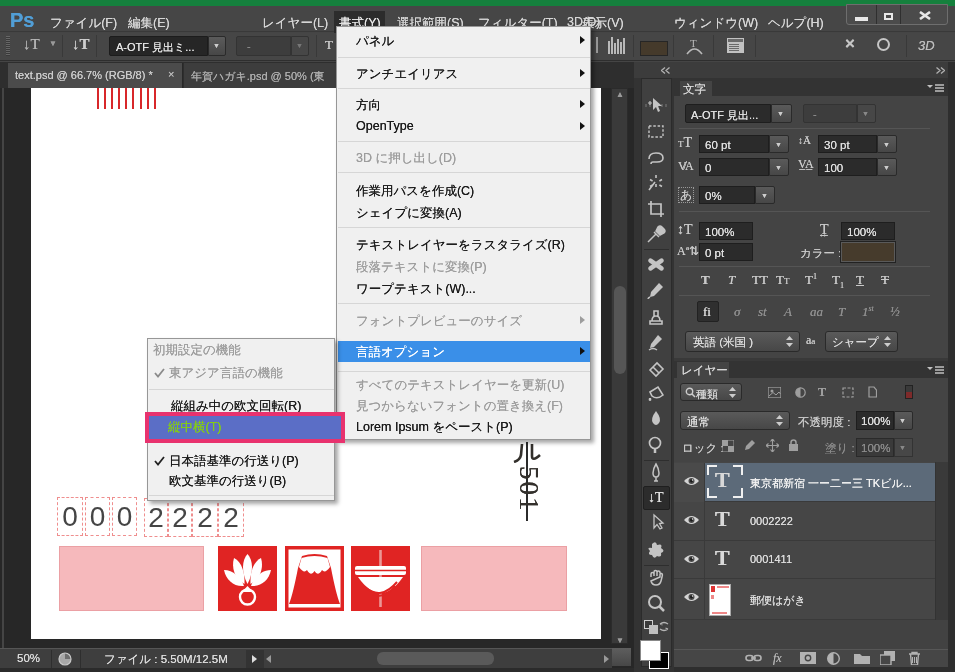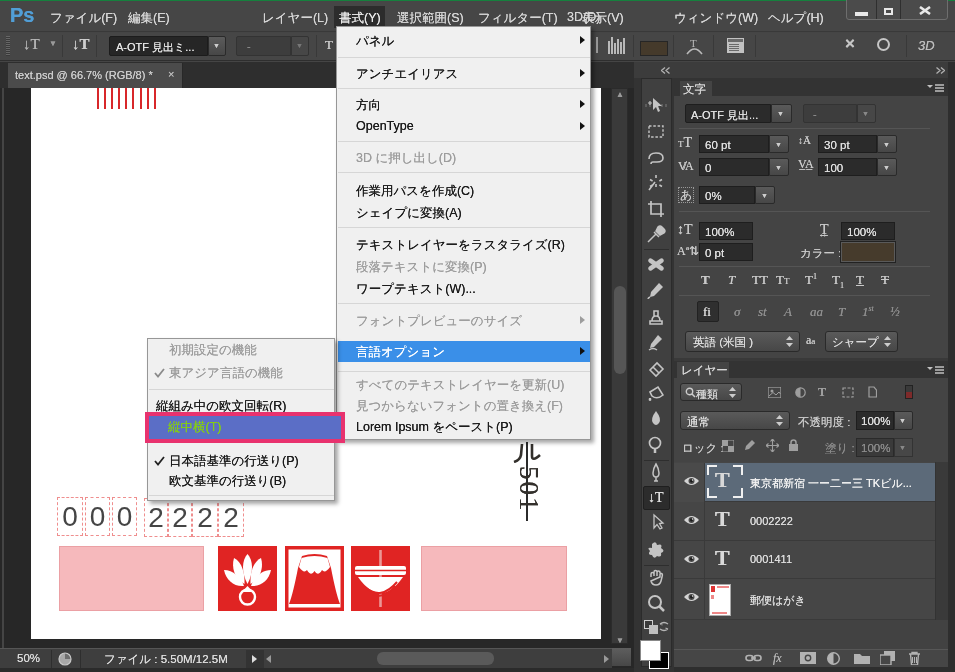--- a/index.html
+++ b/index.html
@@ -9,21 +9,21 @@
   .tx { position:absolute; white-space:nowrap; text-shadow:0 0 0.45px currentColor; }
   svg { display:block; }
   .arr { position:absolute; width:0; height:0; }
   .ar-r { border-top:4px solid transparent; border-bottom:4px solid transparent; border-left:5px solid #222; }
   .ar-l { border-top:4px solid transparent; border-bottom:4px solid transparent; border-right:5px solid #222; }
 </style>
 </head>
 <body>
 <div class="ab" style="left:0;top:0;width:955px;height:672px;background:#454545;overflow:hidden;">
 
-  <div class="ab" id="menubar" style="left:0;top:0;width:955px;height:32px;background:#464646;border-top:1px solid #15803d;border-bottom:1px solid #393939;">
+  <div class="ab" id="menubar" style="left:0;top:0;width:955px;height:32px;background:#464646;border-top:6px solid #15803d;border-bottom:1px solid #393939;">
     <div class="tx" style="left:10px;top:3px;font-size:20px;font-weight:bold;color:#519ed6;letter-spacing:0px;">Ps</div>
     <div class="tx" style="left:50px;top:9px;font-size:12.5px;color:#d6d6d6;">ファイル(F)</div>
     <div class="tx" style="left:128px;top:9px;font-size:12.5px;color:#d6d6d6;">編集(E)</div>
     <div class="tx" style="left:186px;top:9px;font-size:12.5px;color:#d6d6d6;margin-top:28px;">イメージ(I)</div>
     <div class="tx" style="left:262px;top:9px;font-size:12.5px;color:#d6d6d6;">レイヤー(L)</div>
     <div class="ab" style="left:334px;top:5px;width:51px;height:22px;background:#2c2c2c;"></div>
     <div class="tx" style="left:339px;top:9px;font-size:12.5px;color:#e8e8e8;">書式(Y)</div>
     <div class="tx" style="left:397px;top:9px;font-size:12.5px;color:#d6d6d6;">選択範囲(S)</div>
     <div class="tx" style="left:478px;top:9px;font-size:12.5px;color:#d6d6d6;">フィルター(T)</div>
     <div class="tx" style="left:567px;top:9px;font-size:12.5px;color:#d6d6d6;">3D(D)</div>
@@ -106,20 +106,23 @@
     <div class="tx" style="left:845px;top:1px;font-size:17px;color:#c6c6c6;font-weight:bold;">×</div>
     <div class="ab" style="left:877px;top:5px;width:13px;height:13px;border:2px solid #c6c6c6;border-radius:50%;"></div>
     <div class="ab" style="left:906px;top:2px;width:1px;height:22px;background:#393939;"></div>
     <div class="tx" style="left:918px;top:5px;font-size:13px;color:#bcbcbc;font-weight:normal;font-style:italic;">3D</div>
   </div>
 
   <div class="ab" id="tabbar" style="left:0;top:62px;width:641px;height:26px;background:#2e2e2e;">
     <div class="ab" style="left:8px;top:1px;width:175px;height:25px;background:#4b4b4b;border-right:1px solid #282828;">
       <div class="tx" style="left:7px;top:6px;font-size:11px;color:#ccc;">text.psd @ 66.7% (RGB/8) *</div>
       <div class="tx" style="left:160px;top:5px;font-size:11px;color:#bbb;">×</div>
+    </div>
+    <div class="ab" style="left:184px;top:1px;width:220px;height:25px;background:#3d3d3d;border-right:1px solid #282828;">
+      <div class="tx" style="left:7px;top:6px;font-size:11px;color:#adadad;">年賀ハガキ.psd @ 50% (東</div>
     </div>
   </div>
 
   <div class="ab" id="canvas" style="left:0;top:88px;width:634px;height:584px;background:#272727;">
 
     <div class="ab" style="left:2px;top:0;width:2px;height:584px;background:#454545;"></div>
     <div class="ab" style="left:31px;top:0px;width:570px;height:551px;background:#ffffff;">
 
       <div class="ab" style="left:66px;top:0;width:64px;height:21px;background:repeating-linear-gradient(90deg,#d8272a 0 2px,#fff 2px 7.1px);"></div>
 
@@ -568,27 +571,27 @@
     <div class="arr ar-r" style="left:243px;top:289px;border-left-color:#9d9d9d;"></div>
     <div class="ab" style="left:1px;top:314px;width:252px;height:21px;background:#3a8fe8;"></div>
     <div class="tx" style="left:19px;top:317px;font-size:12.5px;color:#ffffff;">言語オプション</div>
     <div class="arr ar-r" style="left:243px;top:320px;border-left-color:#111;"></div>
     <div class="ab" style="left:1px;top:344px;width:252px;height:1px;background:#d6d6d6;"></div>
     <div class="tx" style="left:19px;top:350px;font-size:12.5px;color:#9d9d9d;">すべてのテキストレイヤーを更新(U)</div>
     <div class="tx" style="left:19px;top:392px;font-size:12.5px;color:#1b1b1b;">Lorem Ipsum をペースト(P)</div>
     <div class="tx" style="left:19px;top:371px;font-size:12.5px;color:#9d9d9d;">見つからないフォントの置き換え(F)</div>
   </div>
   <div class="ab" style="left:147px;top:338px;width:188px;height:163px;background:#f0f0f0;border:1px solid #979797;box-shadow:3px 3px 4px rgba(0,0,0,0.35);">
-    <div class="tx" style="left:21px;top:3px;font-size:12.5px;color:#9d9d9d;">初期設定の機能</div>
+    <div class="tx" style="left:5px;top:3px;font-size:12.5px;color:#9d9d9d;">初期設定の機能</div>
     <div class="tx" style="left:21px;top:26px;font-size:12.5px;color:#9d9d9d;">東アジア言語の機能</div>
     <svg class="ab" style="left:6px;top:29px;" width="11" height="10" viewBox="0 0 11 10">
           <path d="M1 5 L4 8.5 L10 1" fill="none" stroke="#8a8a8a" stroke-width="1.8"></path>
         </svg>
     <div class="ab" style="left:1px;top:50px;width:185px;height:1px;background:#d6d6d6;"></div>
-    <div class="tx" style="left:8px;top:59px;font-size:12.5px;color:#1b1b1b;">縦組み中の欧文回転(R)</div>
+    <div class="tx" style="left:23px;top:59px;font-size:12.5px;color:#1b1b1b;">縦組み中の欧文回転(R)</div>
     <div class="tx" style="left:21px;top:114px;font-size:12.5px;color:#1b1b1b;">日本語基準の行送り(P)</div>
     <svg class="ab" style="left:6px;top:117px;" width="11" height="10" viewBox="0 0 11 10">
           <path d="M1 5 L4 8.5 L10 1" fill="none" stroke="#222" stroke-width="1.8"></path>
         </svg>
     <div class="tx" style="left:21px;top:134px;font-size:12.5px;color:#1b1b1b;">欧文基準の行送り(B)</div>
     <div class="ab" style="left:1px;top:156px;width:185px;height:1px;background:#d6d6d6;"></div>
   </div>
   <div class="ab" style="left:145px;top:412px;width:200px;height:31px;background:#5b6ec6;border:4px solid #e8326e;"></div>
   <div class="tx" style="left:168px;top:419px;font-size:12.5px;color:#84cc16;">縦中横(T)</div>
   </div>

